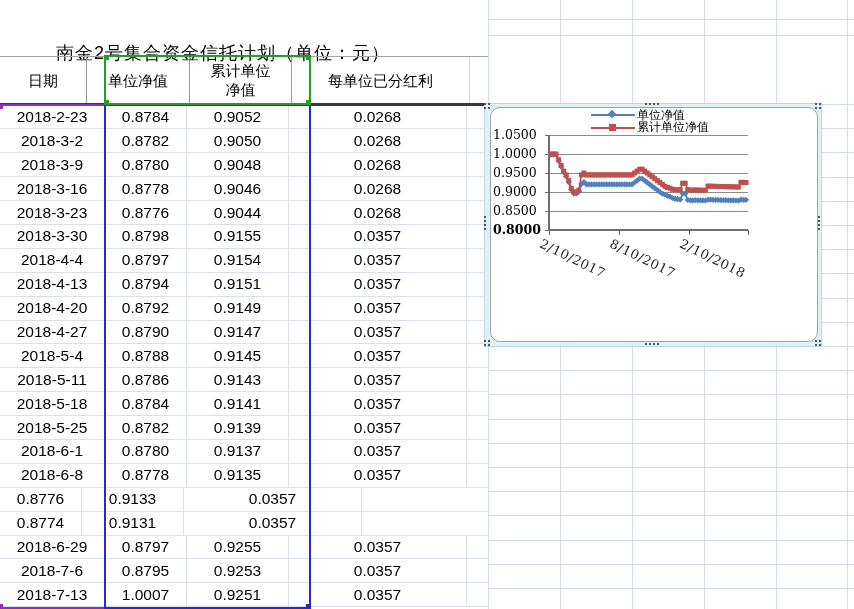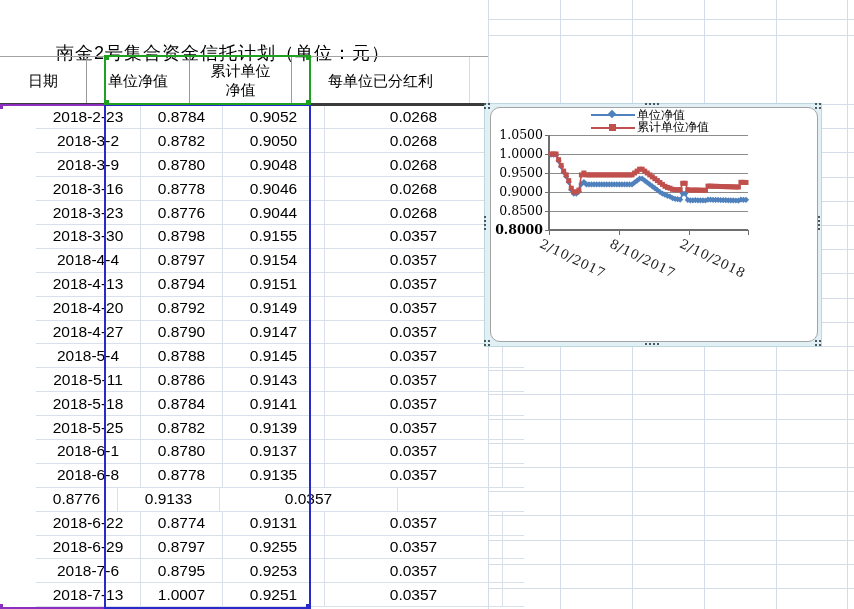--- a/index.html
+++ b/index.html
@@ -12,21 +12,21 @@
             background:repeating-linear-gradient(to bottom,rgba(0,0,0,0) 0 23.2px,#d4dce9 23.2px 24.2px);}
   
   .title{position:absolute;left:56px;top:17px;font-size:18px;letter-spacing:1px;white-space:nowrap;margin-top:24px;}
   
   .thead{position:absolute;left:0;top:56px;width:488px;height:48px;display:flex;border-top:1px solid #a3a3a3;}
   .th{display:flex;align-items:center;justify-content:center;text-align:center;
       font-size:15px;line-height:1.25;border-right:1px solid #9a9a9a;box-sizing:border-box;}
   .th.c0{width:87px;}.th.c1{width:103px;}.th.c2{width:102px;padding:0 14px;box-sizing:border-box;}
   .th.c3{width:178px;border-right:1px solid #d4dce9;}
   .thick{position:absolute;left:0;top:103px;width:489px;height:2.5px;background:#3a3a3a;}
-  .tbody{position:absolute;left:0;top:105.5px;width:488px;padding-left:36px;}
+  .tbody{position:absolute;left:0;top:105.5px;width:488px;}
   .trow{display:flex;height:23.9px;box-sizing:border-box;border-bottom:1px solid #d9e0eb;}
   .td{display:flex;align-items:center;justify-content:center;font-size:15.5px;
       border-right:1px solid #d9e0eb;box-sizing:border-box;}
   .td.c0{width:105px;}.td.c1{width:82px;}.td.c2{width:102px;}.td.c3{width:178px;}
   
   .sel{position:absolute;border:2px solid;box-sizing:border-box;pointer-events:none;}
   .hdl{position:absolute;width:5px;height:5px;}
   
   .chart-frame{position:absolute;left:484px;top:103px;width:338px;height:244px;
                background:#e0f0f5;border:1px solid #bdd7e0;box-sizing:border-box;}
@@ -37,21 +37,21 @@
   .d-h{box-shadow:4px 0 #4a585f,8px 0 #4a585f,12px 0 #4a585f;}
   .d-v{box-shadow:0 4px #4a585f,0 8px #4a585f,0 12px #4a585f;}
   
   .legend{position:absolute;left:100px;top:1px;}
   .lrow{display:flex;align-items:center;height:12.5px;}
   .lmark{position:relative;width:44px;height:9px;margin-right:2px;flex:0 0 44px;}
   .lline{position:absolute;left:0;top:3.5px;width:44px;height:2px;}
   .ldiamond{position:absolute;left:18px;top:0.5px;width:6px;height:6px;transform:rotate(45deg);}
   .lsquare{position:absolute;left:18px;top:0.5px;width:7px;height:7px;}
   .ltext{font-size:12px;white-space:nowrap;}
-  .ylab{position:absolute;left:2px;width:50px;text-align:right;font-family:"DejaVu Serif",serif;
+  .ylab{position:absolute;left:2px;width:50px;text-align:left;font-family:"DejaVu Serif",serif;
         font-size:12.5px;white-space:nowrap;}
   .xlab{position:absolute;font-family:"DejaVu Serif",serif;font-size:13px;letter-spacing:0.5px;
         transform:rotate(26deg);transform-origin:0 0;white-space:nowrap;color:#222;}
   svg{position:absolute;left:0;top:0;}
 </style>
 </head>
 <body>
 
 <div class="sheet">
 
@@ -172,21 +172,20 @@
         <div class="td c1">0.8778</div>
         <div class="td c2">0.9135</div>
         <div class="td c3">0.0357</div>
       </div>
       <div class="trow">
         <div class="td c1">0.8776</div>
         <div class="td c2">0.9133</div>
         <div class="td c3">0.0357</div>
       </div>
       <div class="trow">
-        <div class="td c0">2018-6-22</div>
         <div class="td c1">0.8774</div>
         <div class="td c2">0.9131</div>
         <div class="td c3">0.0357</div>
       </div>
       <div class="trow">
         <div class="td c0">2018-6-29</div>
         <div class="td c1">0.8797</div>
         <div class="td c2">0.9255</div>
         <div class="td c3">0.0357</div>
       </div>

